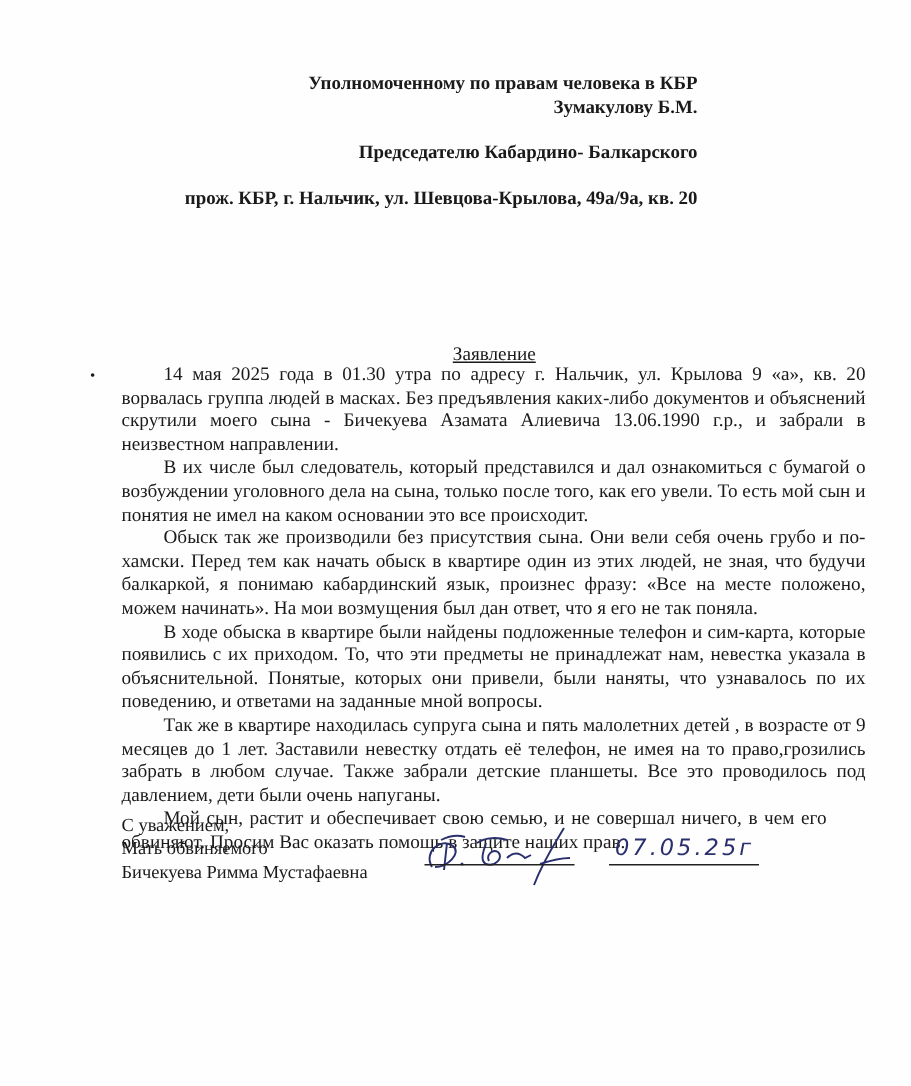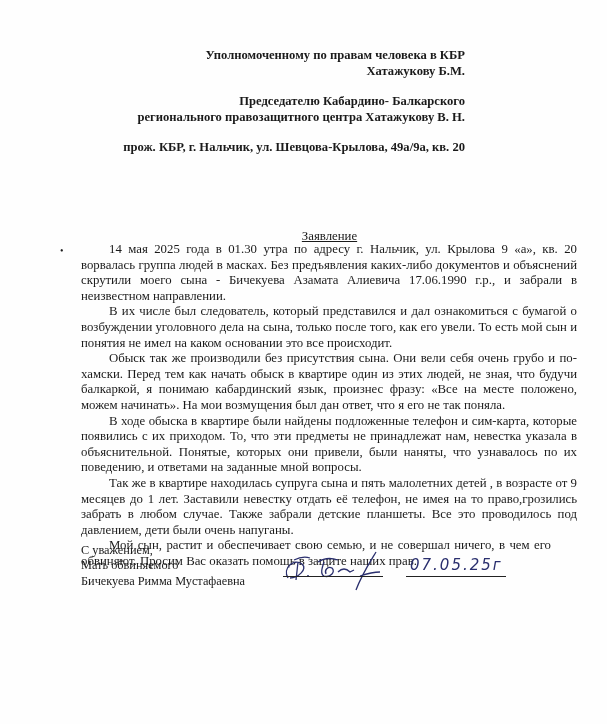--- a/index.html
+++ b/index.html
@@ -45,37 +45,36 @@
   .date-line { position: absolute; left: 406px; top: 576px; width: 100px; border-top: 1px solid #222; }
 </style>
 </head>
 <body>
 
 <div class="page">
 
   <div class="addressee">
     <div class="block">
       <div>Уполномоченному по правам человека в КБР</div>
-      <div>Хатажукову Б.М.</div>
+      <div>Зумакулову Б.М.</div>
     </div>
     <div class="block">
       <div>Председателю Кабардино- Балкарского</div>
-      <div>регионального правозащитного центра Хатажукову В. Н.</div>
     </div>
     <div class="block">
       <div>прож. КБР, г. Нальчик, ул. Шевцова-Крылова, 49а/9а, кв. 20</div>
     </div>
   </div>
 
   <div class="title"><span>Заявление</span></div>
 
   <div class="bullet">•</div>
 
   <div class="body">
-    <p>14 мая 2025 года в 01.30 утра по адресу г. Нальчик, ул. Крылова 9 «а», кв. 20 ворвалась группа людей в масках. Без предъявления каких-либо документов и объяснений скрутили моего сына - Бичекуева Азамата Алиевича 17.06.1990 г.р., и забрали в неизвестном направлении.</p>
+    <p>14 мая 2025 года в 01.30 утра по адресу г. Нальчик, ул. Крылова 9 «а», кв. 20 ворвалась группа людей в масках. Без предъявления каких-либо документов и объяснений скрутили моего сына - Бичекуева Азамата Алиевича 13.06.1990 г.р., и забрали в неизвестном направлении.</p>
     <p>В их числе был следователь, который представился и дал ознакомиться с бумагой о возбуждении уголовного дела на сына, только после того, как его увели. То есть мой сын и понятия не имел на каком основании это все происходит.</p>
     <p>Обыск так же производили без присутствия сына. Они вели себя очень грубо и по-хамски. Перед тем как начать обыск в квартире один из этих людей, не зная, что будучи балкаркой, я понимаю кабардинский язык, произнес фразу: «Все на месте положено, можем начинать». На мои возмущения был дан ответ, что я его не так поняла.</p>
     <p>В ходе обыска в квартире были найдены подложенные телефон и сим-карта, которые появились с их приходом. То, что эти предметы не принадлежат нам, невестка указала в объяснительной. Понятые, которых они привели, были наняты, что узнавалось по их поведению, и ответами на заданные мной вопросы.</p>
     <p>Так же в квартире находилась супруга сына и пять малолетних детей , в возрасте от 9 месяцев до 1 лет. Заставили невестку отдать её телефон, не имея на то право,грозились забрать в любом случае. Также забрали детские планшеты. Все это проводилось под давлением, дети были очень напуганы.</p>
     <p class="last">Мой сын, растит и обеспечивает свою семью, и не совершал ничего, в чем его обвиняют. Просим Вас оказать помощь в защите наших прав.</p>
   </div>
 
   <div class="closing">
     <div>С уважением,</div>
     <div>Мать обвиняемого</div>

